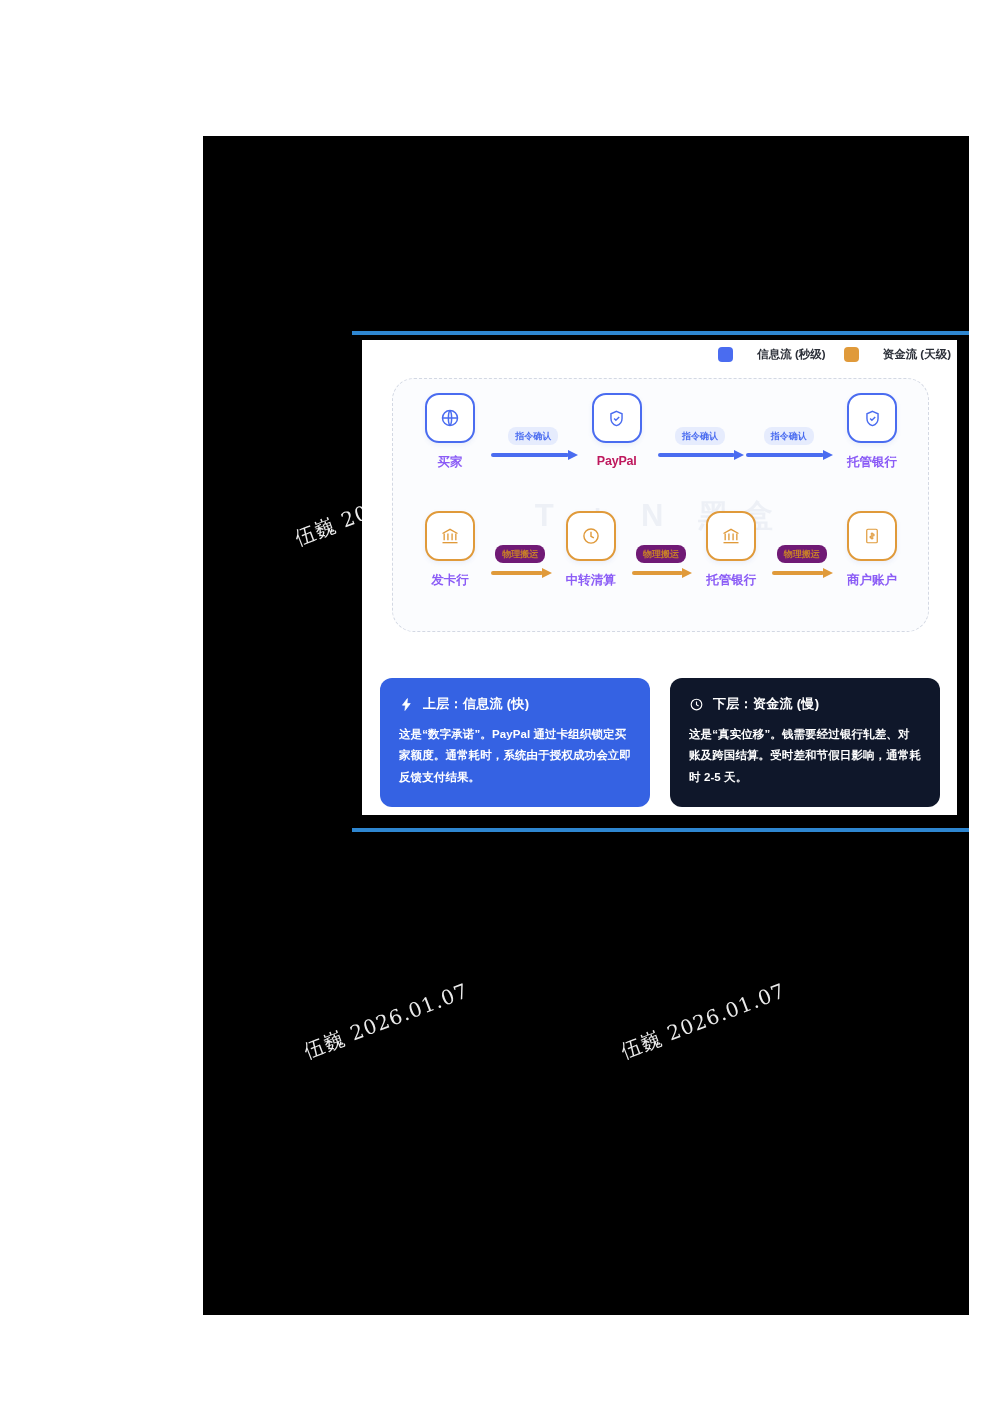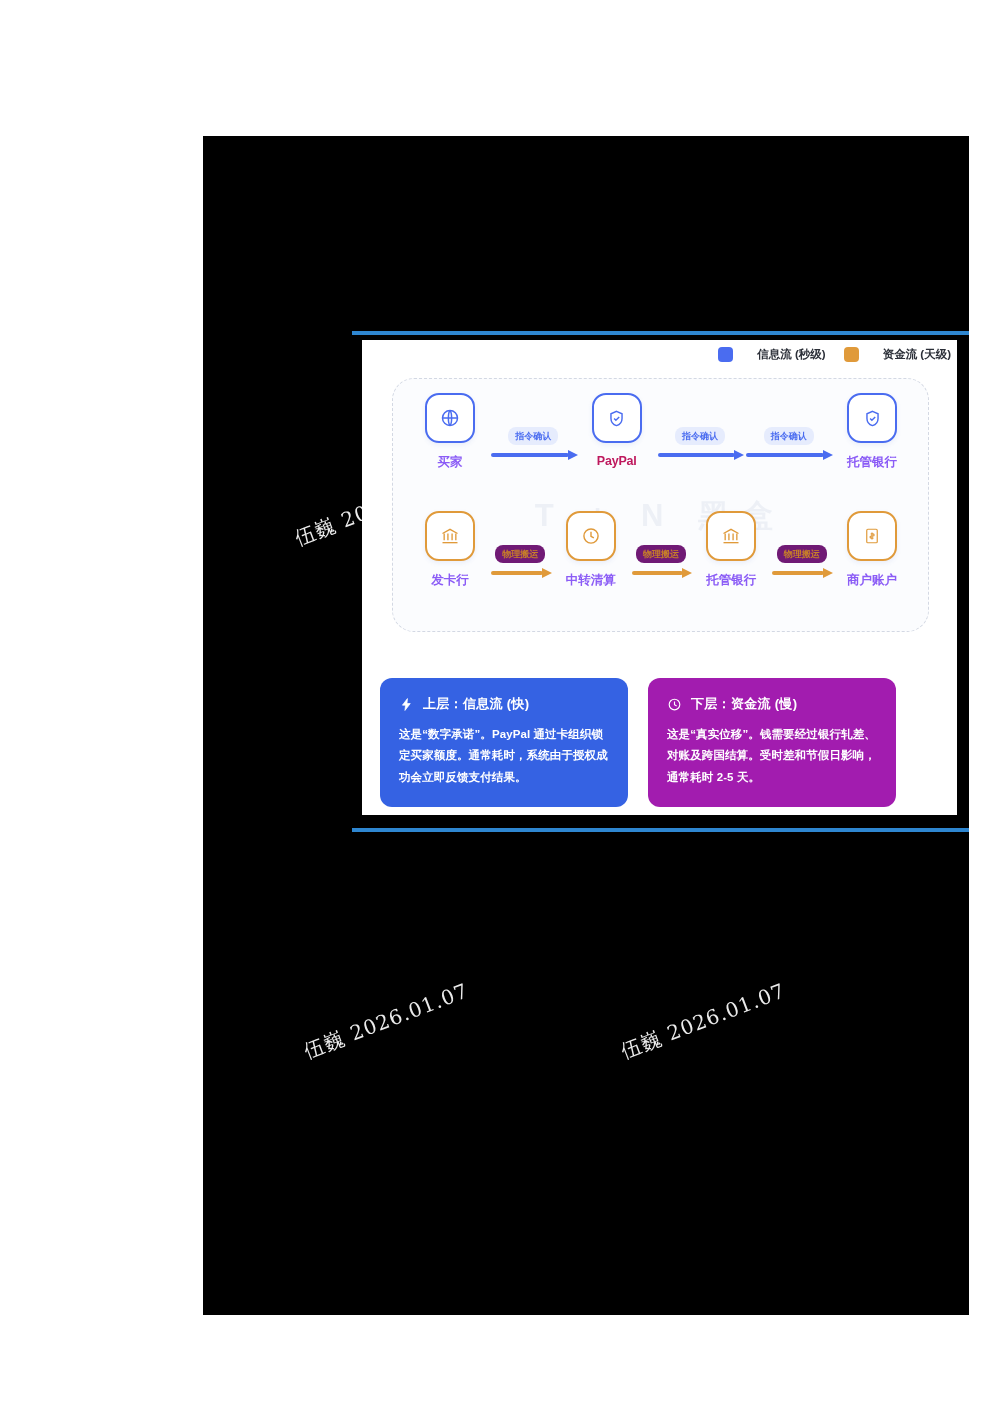--- a/index.html
+++ b/index.html
@@ -211,33 +211,33 @@
     border-left: 10px solid #4a6cf0;
   }
   .money .conn-arrow .shaft { background: #e09a3a; }
   .money .conn-arrow .head { border-left-color: #e09a3a; }
 
   
   #cards {
     position: absolute;
     left: 18px;
     top: 338px;
-    width: 516px;
+    width: 560px;
     display: flex;
     gap: 20px;
   }
   .info-card {
     flex: 1 1 0;
     border-radius: 12px;
     padding: 17px 19px 19px 19px;
     box-sizing: border-box;
     color: #ffffff;
   }
   .card-blue   { background: #3562e3; }
-  .card-orange { background: #a21caf; }
+  .card-orange { background: #0f172a; }
   .card-head {
     display: flex;
     align-items: center;
     gap: 9px;
     margin-bottom: 11px;
   }
   .card-title {
     font-size: 13px;
     font-weight: bold;
     letter-spacing: 0.3px;

